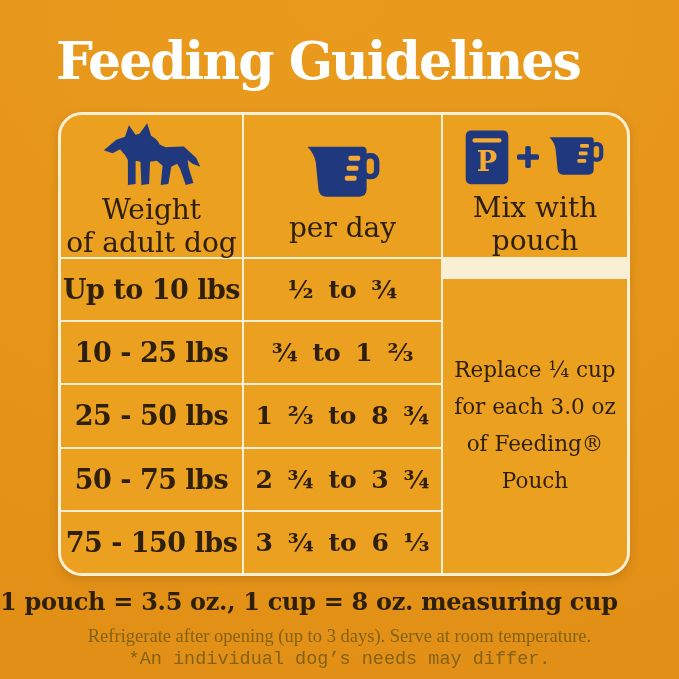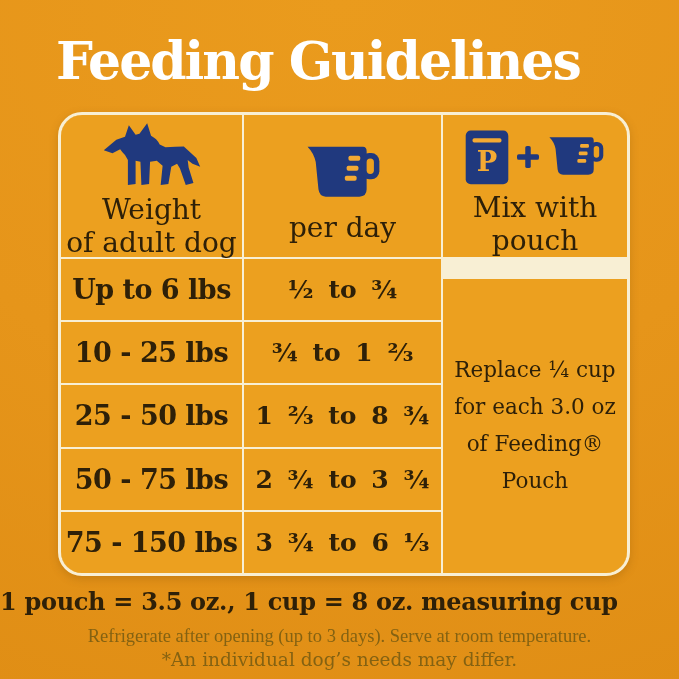--- a/index.html
+++ b/index.html
@@ -36,21 +36,21 @@
   .weight-text{font-size:27px;font-weight:bold;color:var(--ink);letter-spacing:-.5px;}
   .cups-text{font-size:25px;font-weight:bold;color:var(--ink);word-spacing:6px;}
   .mix-cell{grid-column:3;grid-row:2/7;flex-direction:column;margin-top:20px;}
   .mix-line{font-size:21.5px;line-height:1.72;color:var(--ink);text-align:center;}
   .equiv{
     position:absolute;top:587px;left:0;width:100%;
     font-size:24px;font-weight:bold;color:var(--ink);letter-spacing:-.3px;
   }
   .note{position:absolute;left:0;width:100%;text-align:center;font-size:18.5px;color:var(--footnote);}
   .note-1{top:626px;font-family:Liberation Serif, serif;}
-  .note-2{top:649px;}
+  .note-2{top:649px;font-family:Liberation Mono, monospace;}
   svg{display:block;}
 </style>
 </head>
 <body>
 
 <div class="title">Feeding Guidelines</div>
 
 <div class="table-wrap">
   <div class="grid">
 
@@ -110,21 +110,21 @@
           <rect x="46" y="36" width="13" height="5.5" rx="2" style="fill:var(--gold,#F4AA33)"></rect>
         </svg>
       </div>
       <div class="hdr-label">
         <div>Mix with</div>
         <div>pouch</div>
       </div>
     </div>
 
     <div class="cell">
-        <span class="weight-text">Up to 6 lbs</span>
+        <span class="weight-text">Up to 10 lbs</span>
       </div>
     <div class="cell">
         <span class="cups-text">½ to ¾</span>
       </div>
 
     <div class="cell mix-cell">
       <div class="mix-line">Replace ¼ cup</div>
       <div class="mix-line">for each 3.0 oz</div>
       <div class="mix-line">of Feeding®</div>
       <div class="mix-line">Pouch</div>

